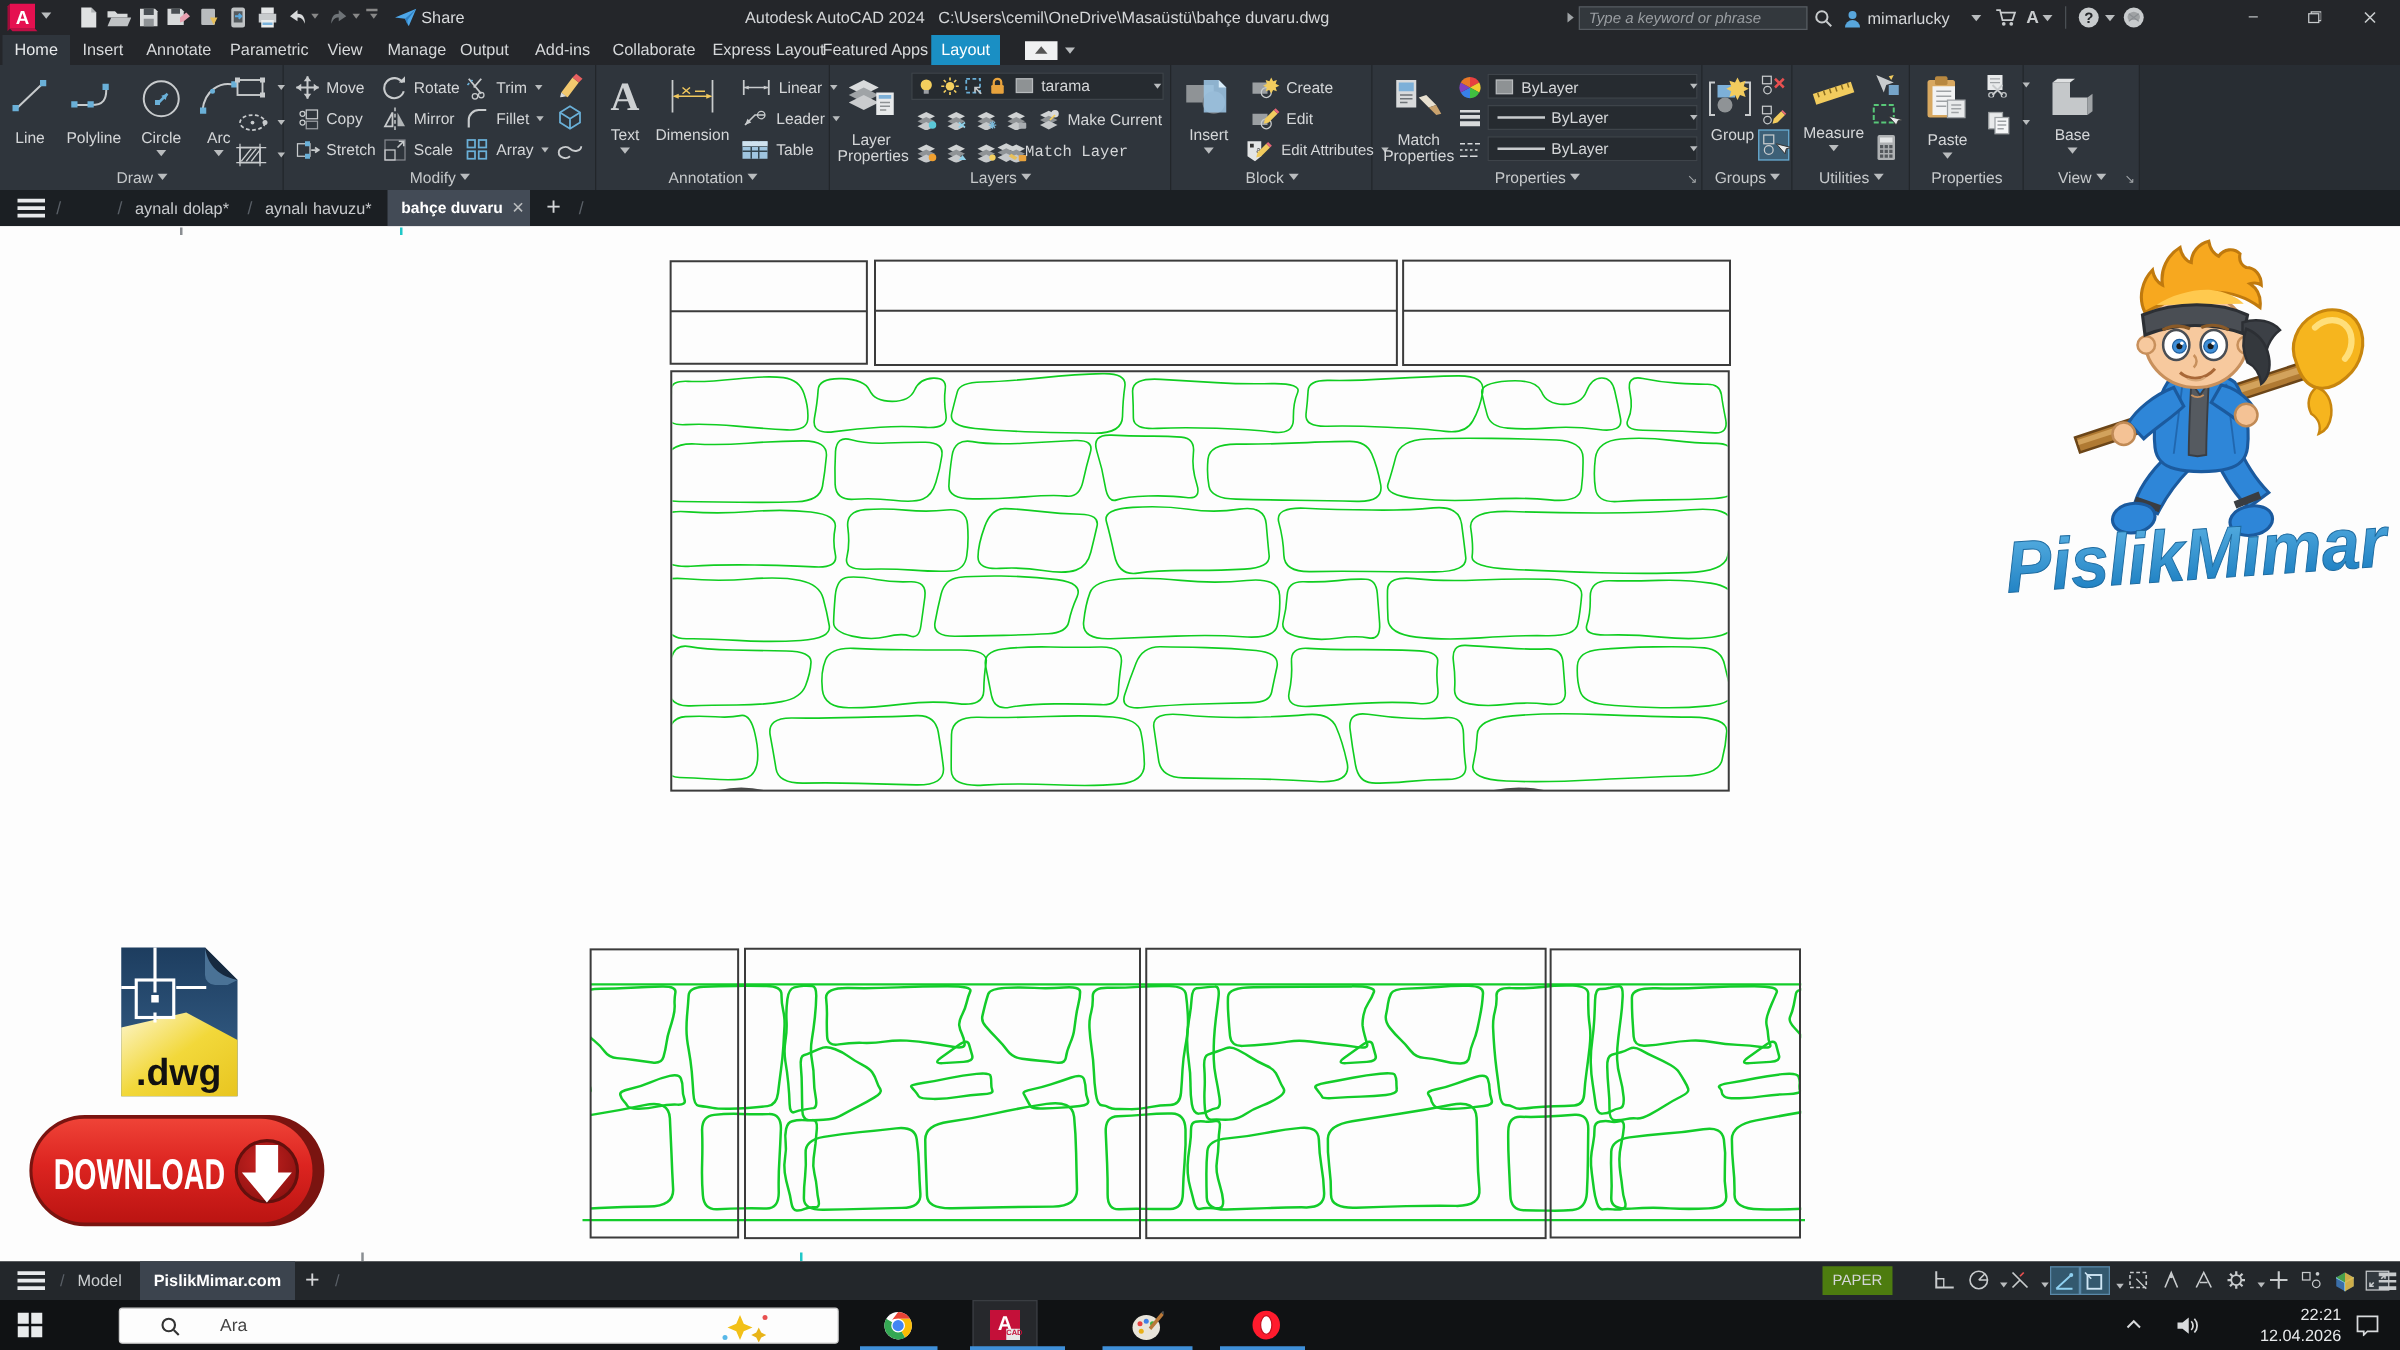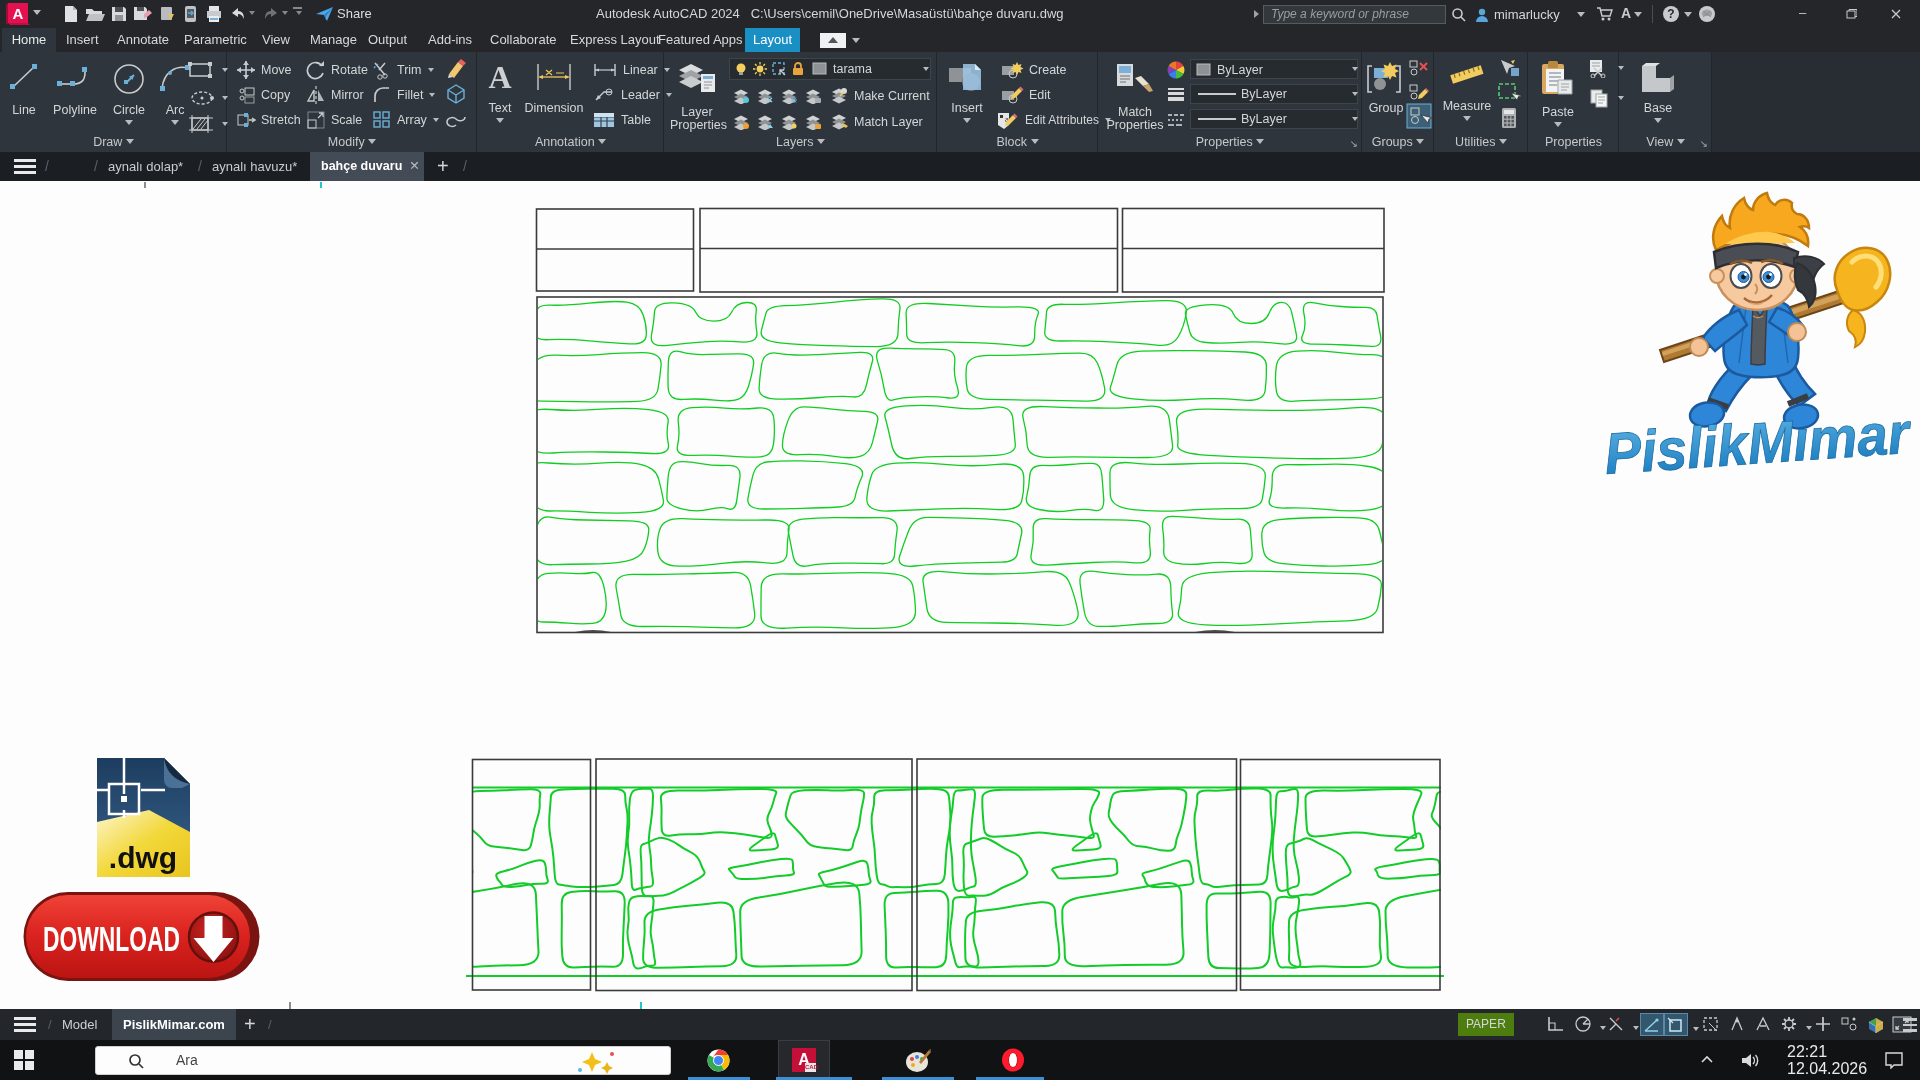--- a/index.html
+++ b/index.html
@@ -487,21 +487,21 @@
       </svg>
     </div>
     <div class="srow" style="left:805px;top:60px;">
       <svg width="18" height="16" viewBox="0 0 18 16" style="">
         <path d="M1 5 l7 -3.5 7 3.5 -7 3.5z" fill="#cfd2d3"></path>
         <path d="M1 9 l7 -3.5 7 3.5 -7 3.5z" fill="#8f9396"></path>
         <path d="M1 13 l7 -3.5 7 3.5 -7 3.5z" fill="#c5c8ca"></path>
         <rect x="10" y="10" width="6" height="5" rx="1" fill="#e8a33d"></rect>
       </svg>
     </div>
-    <div class="srow" style="left:831px;top:60px;">
+    <div class="srow" style="left:797px;top:60px;font-family:Liberation Mono, monospace;">
       <svg width="18" height="18" viewBox="0 0 18 18" style="">
         <path d="M1 5 l7 -3.5 7 3.5 -7 3.5z" fill="#cfd2d3"></path>
         <path d="M1 9 l7 -3.5 7 3.5 -7 3.5z" fill="#8f9396"></path>
         <path d="M1 13 l7 -3.5 7 3.5 -7 3.5z" fill="#c5c8ca"></path>
         <path d="M10 12 l5 3 2 -2 -5 -3z" fill="#e8c05a"></path>
       </svg>
       <span class="srt">Match Layer</span>
     </div>
     <div class="bb" style="left:941px;width:52px;">
       <div class="bbi" style="height:42px">
@@ -1087,16 +1087,16 @@
     <div class="abs" style="left:776px;top:37px;width:76px;height:3px;background:#3f8fd8;"></div>
     <div class="abs" style="left:882px;top:37px;width:72px;height:3px;background:#3f8fd8;"></div>
     <div class="abs" style="left:976px;top:37px;width:68px;height:3px;background:#3f8fd8;"></div>
     <svg class="abs" style="left:1700px;top:14px;" width="14" height="10">
       <path d="M2 8 l5 -5 5 5" stroke="#d8dadc" stroke-width="1.6" fill="none"></path>
     </svg>
     <svg class="abs" style="left:1740px;top:11px;" width="20" height="18">
       <path d="M2 7 v5 h4 l5 4 v-13 l-5 4z" fill="#d8dadc"></path>
       <path d="M13 6 a5 5 0 0 1 0 7 M15.5 4 a8 8 0 0 1 0 11" stroke="#d8dadc" stroke-width="1.4" fill="none"></path>
     </svg>
-    <div class="abs" style="left:1787px;top:3px;width:86px;text-align:left;color:#e8eaec;font-size:16px;line-height:17px;">22:21<br>12.04.2026</div>
+    <div class="abs" style="left:1787px;top:3px;width:86px;text-align:right;color:#e8eaec;font-size:13px;line-height:17px;">22:21<br>12.04.2026</div>
     <svg class="abs" style="left:1884px;top:11px;" width="20" height="18">
       <path d="M2 2 h16 v12 h-8 l-3 3 v-3 h-5z" fill="none" stroke="#d8dadc" stroke-width="1.4"></path>
     </svg>
   </div>
 </body></html>

